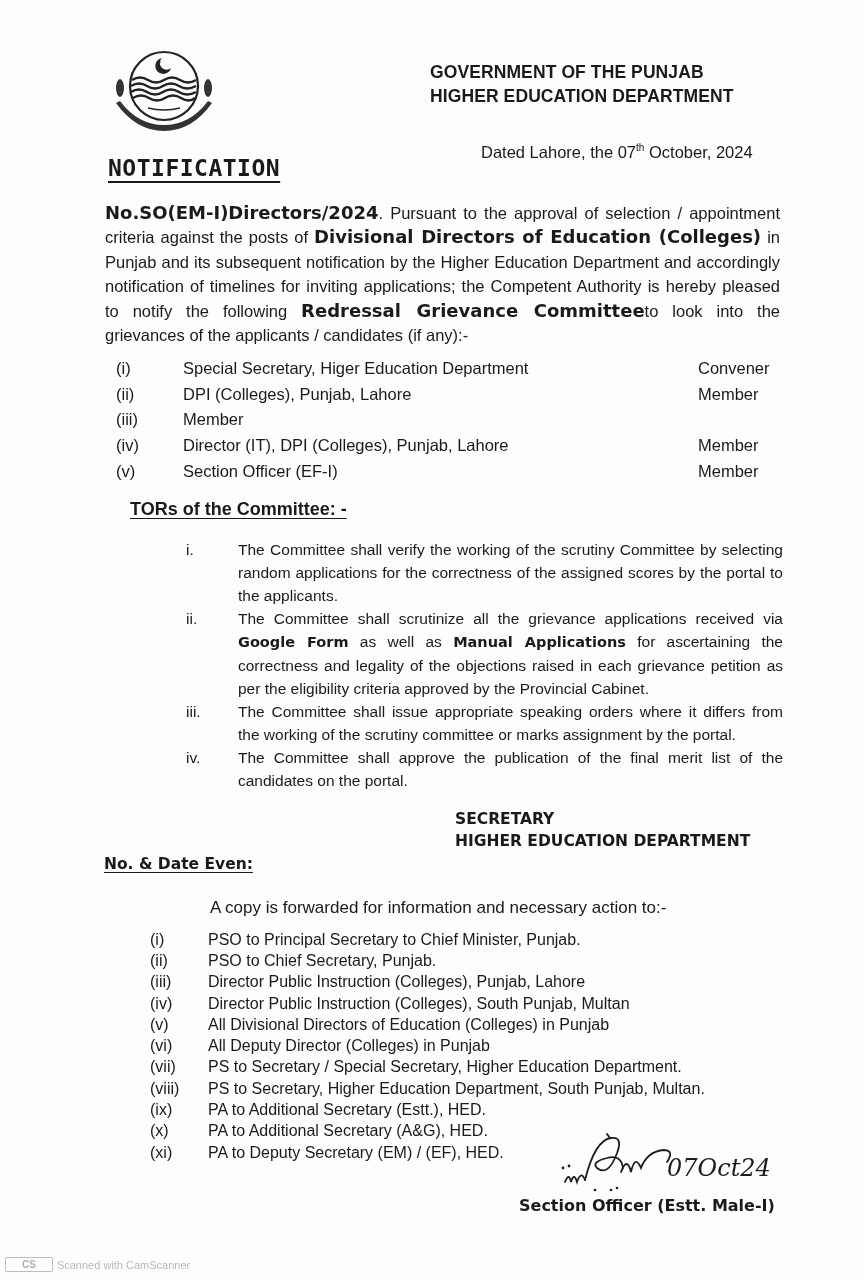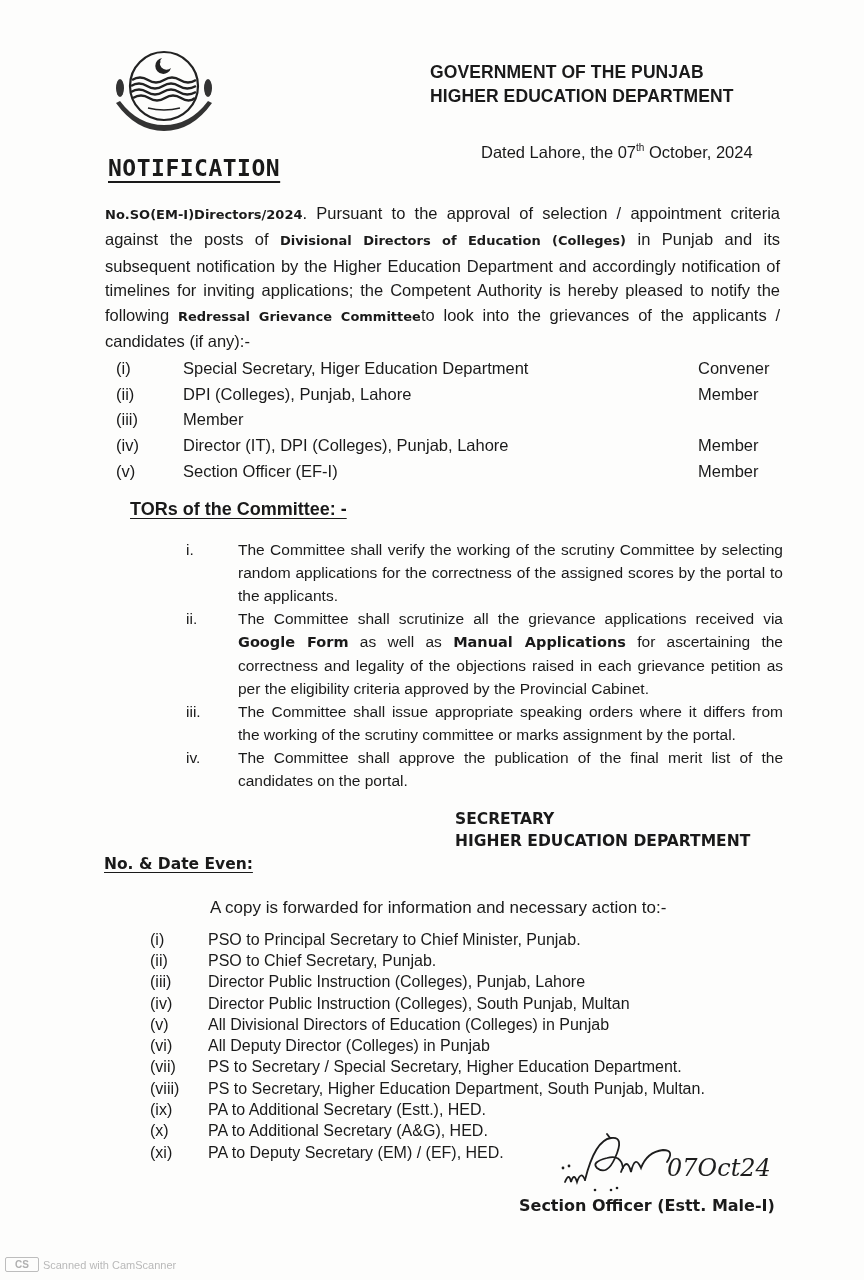--- a/index.html
+++ b/index.html
@@ -9,42 +9,42 @@
   }
   .abs { position: absolute; }
   .logo { left: 108px; top: 48px; width: 112px; height: 88px; }
   .hdr { right: 92px; text-align: left; font-weight: bold; font-size: 17.5px; line-height: 24px; letter-spacing: 0.1px; }
   .hdr1 { left: 430px; top: 60px; width: 350px; }
   .hdr2 { left: 430px; top: 84px; width: 350px; }
   .date { left: 457px; top: 142px; font-size: 16.5px; margin-left: 24px; }
   .date sup { font-size: 10px; vertical-align: 7px; }
   .notif { left: 108px; top: 155px; font-family: "DejaVu Sans Mono", monospace; font-weight: bold; font-size: 23px; letter-spacing: 0.5px; text-decoration: underline; text-decoration-thickness: 2px; text-underline-offset: 5px; }
   .para { left: 105px; top: 201px; width: 675px; font-size: 16.5px; line-height: 24.4px; text-align: justify; }
-  .para b { font-family: "DejaVu Sans", sans-serif; font-size: 13px; margin-top: 27px; }
+  .para b { font-family: "DejaVu Sans", sans-serif; font-size: 18px; margin-top: 27px; }
   .members { left: 116px; top: 356px; width: 665px; font-size: 16.5px; }
   .mrow { display: flex; height: 25.6px; align-items: center; }
   .mnum { width: 67px; }
   .mname { flex: 1; }
   .mrole { width: 83px; }
   .torh { left: 130px; top: 499px; font-family: Liberation Sans, sans-serif; font-weight: bold; font-size: 18px; text-decoration: underline; text-underline-offset: 3px; }
   .tors { left: 186px; top: 538px; width: 597px; font-size: 15.5px; line-height: 23px; }
   .tor { display: flex; }
   .tnum { width: 52px; flex: none; }
   .ttext { flex: 1; text-align: justify; }
   .tors b { font-family: "DejaVu Sans", sans-serif; font-size: 14.5px; margin-top: 38px; }
   .sig1 { left: 455px; top: 808px; width: 325px; text-align: left; font-family: "DejaVu Sans", sans-serif; font-weight: bold; font-size: 15.5px; line-height: 22px; }
   .nodate { left: 104px; top: 855px; font-family: "DejaVu Sans", sans-serif; font-weight: bold; font-size: 15.5px; text-decoration: underline; text-underline-offset: 3px; }
   .copy { left: 210px; top: 898px; font-size: 17px; }
   .dist { left: 150px; top: 929px; width: 620px; font-size: 16px; }
   .drow { display: flex; height: 21.3px; align-items: center; }
   .dnum { width: 58px; flex: none; }
   .sign { left: 555px; top: 1132px; width: 240px; height: 64px; }
   .so { left: 519px; top: 1196px; font-family: "DejaVu Sans", sans-serif; font-weight: bold; font-size: 16px; }
   .cs { left: 5px; top: 1257px; display: flex; align-items: center; gap: 4px; color: #b9b9b9; font-size: 11px; }
-  .csbox { border: 1.5px solid #bdbdbd; border-radius: 2px; font-weight: bold; font-size: 10px; padding: 0 9px; line-height: 13px; color: #b0b0b0; }
+  .csbox { border: 1.5px solid #bdbdbd; border-radius: 2px; font-weight: bold; font-size: 10px; padding: 0 16px; line-height: 13px; color: #b0b0b0; }
 </style>
 </head>
 <body>
 
 <div class="abs logo">
   <svg width="112" height="88" viewBox="0 0 112 88">
     <circle cx="56" cy="38" r="34" fill="none" stroke="#222" stroke-width="2.2"></circle>
     <path d="M54 10 a8 8 0 1 0 9 10 a6 6 0 1 1 -9 -10z" fill="#222"></path>
     <circle cx="51" cy="14" r="1.5" fill="#222"></circle>
     <g fill="none" stroke="#222" stroke-width="2.4">

